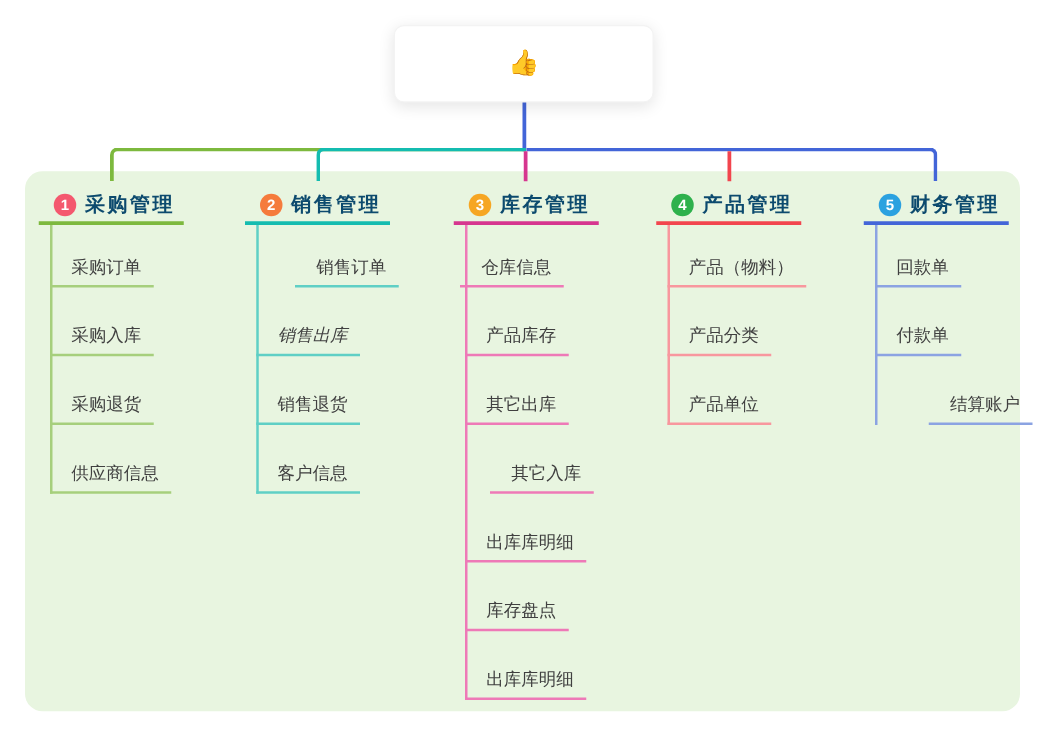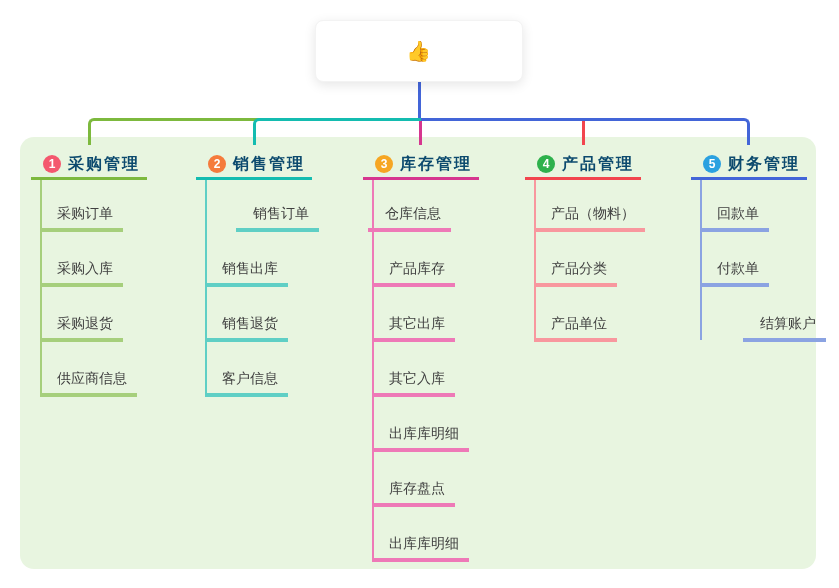--- a/index.html
+++ b/index.html
@@ -41,21 +41,21 @@
   }
   .badge{
     width:18px;height:18px;border-radius:50%;flex:0 0 18px;
     display:flex;align-items:center;justify-content:center;
     color:#fff;font-size:12px;font-weight:700;margin-right:7px;line-height:1;
   }
   .branch-label{font-size:16px;font-weight:600;color:#0c4a6e;letter-spacing:2px;}
   .trunk{position:absolute;width:2px;z-index:2;}
   .child-node{
     position:absolute;box-sizing:content-box;z-index:3;
-    padding:0 10px 5px 17px;border-bottom:4px solid #84cc16;
+    padding:0 10px 5px 17px;border-bottom:2px solid #84cc16;
     font-size:14px;line-height:20px;color:#404040;white-space:nowrap;
   }
 </style>
 </head>
 <body>
 
 <div id="stage">
   <div id="panel"></div>
 
   <div class="cline" id="root-stem"></div>
@@ -78,32 +78,32 @@
       <div class="child-node" style="left: 40px; top: 203px; border-bottom-color: rgb(166, 207, 124);">采购订单</div>
       <div class="child-node" style="left: 40px; top: 258px; border-bottom-color: rgb(166, 207, 124);">采购入库</div>
       <div class="child-node" style="left: 40px; top: 313px; border-bottom-color: rgb(166, 207, 124);">采购退货</div>
       <div class="child-node" style="left: 40px; top: 368px; border-bottom-color: rgb(166, 207, 124);">供应商信息</div>
       <div class="branch-head" style="left: 196px; border-bottom-color: rgb(20, 188, 176);">
         <span class="badge" style="background: rgb(245, 123, 60);">2</span>
         <span class="branch-label">销售管理</span>
       </div>
       <div class="trunk" style="left: 205px; top: 180px; height: 215px; background: rgb(95, 207, 197);"></div>
       <div class="child-node" style="left: 205px; top: 203px; border-bottom-color: rgb(95, 207, 197); margin-left: 31px;">销售订单</div>
-      <div class="child-node" style="left: 205px; top: 258px; border-bottom-color: rgb(95, 207, 197);">销售出库</div>
+      <div class="child-node" style="left: 205px; top: 258px; border-bottom-color: rgb(95, 207, 197); font-style: italic;">销售出库</div>
       <div class="child-node" style="left: 205px; top: 313px; border-bottom-color: rgb(95, 207, 197);">销售退货</div>
       <div class="child-node" style="left: 205px; top: 368px; border-bottom-color: rgb(95, 207, 197);">客户信息</div>
       <div class="branch-head" style="left: 363px; border-bottom-color: rgb(214, 54, 143);">
         <span class="badge" style="background: rgb(246, 166, 35);">3</span>
         <span class="branch-label">库存管理</span>
       </div>
       <div class="trunk" style="left: 372px; top: 180px; height: 380px; background: rgb(238, 121, 183);"></div>
       <div class="child-node" style="left: 368px; top: 203px; border-bottom-color: rgb(238, 121, 183);">仓库信息</div>
       <div class="child-node" style="left: 372px; top: 258px; border-bottom-color: rgb(238, 121, 183);">产品库存</div>
       <div class="child-node" style="left: 372px; top: 313px; border-bottom-color: rgb(238, 121, 183);">其它出库</div>
-      <div class="child-node" style="left: 372px; top: 368px; border-bottom-color: rgb(238, 121, 183);">其它入库</div>
+      <div class="child-node" style="left: 392px; top: 368px; border-bottom-color: rgb(238, 121, 183);">其它入库</div>
       <div class="child-node" style="left: 372px; top: 423px; border-bottom-color: rgb(238, 121, 183);">出库库明细</div>
       <div class="child-node" style="left: 372px; top: 478px; border-bottom-color: rgb(238, 121, 183);">库存盘点</div>
       <div class="child-node" style="left: 372px; top: 533px; border-bottom-color: rgb(238, 121, 183);">出库库明细</div>
       <div class="branch-head" style="left: 525px; border-bottom-color: rgb(242, 69, 78);">
         <span class="badge" style="background: rgb(46, 177, 76);">4</span>
         <span class="branch-label">产品管理</span>
       </div>
       <div class="trunk" style="left: 534px; top: 180px; height: 160px; background: rgb(248, 151, 158);"></div>
       <div class="child-node" style="left: 534px; top: 203px; border-bottom-color: rgb(248, 151, 158);">产品（物料）</div>
       <div class="child-node" style="left: 534px; top: 258px; border-bottom-color: rgb(248, 151, 158); text-align: center;">产品分类</div>

